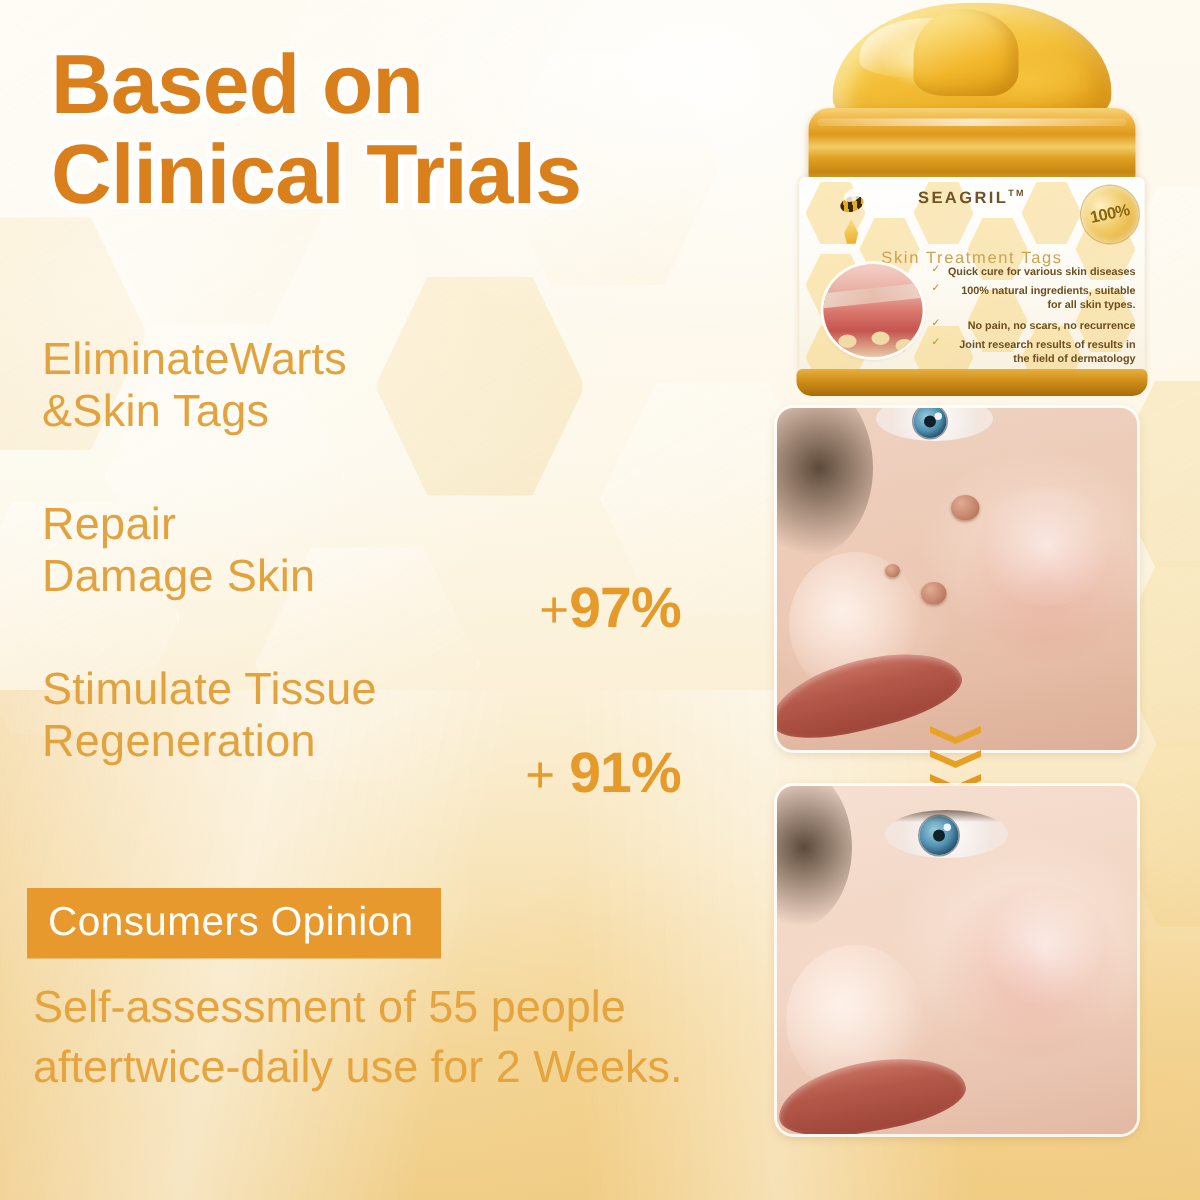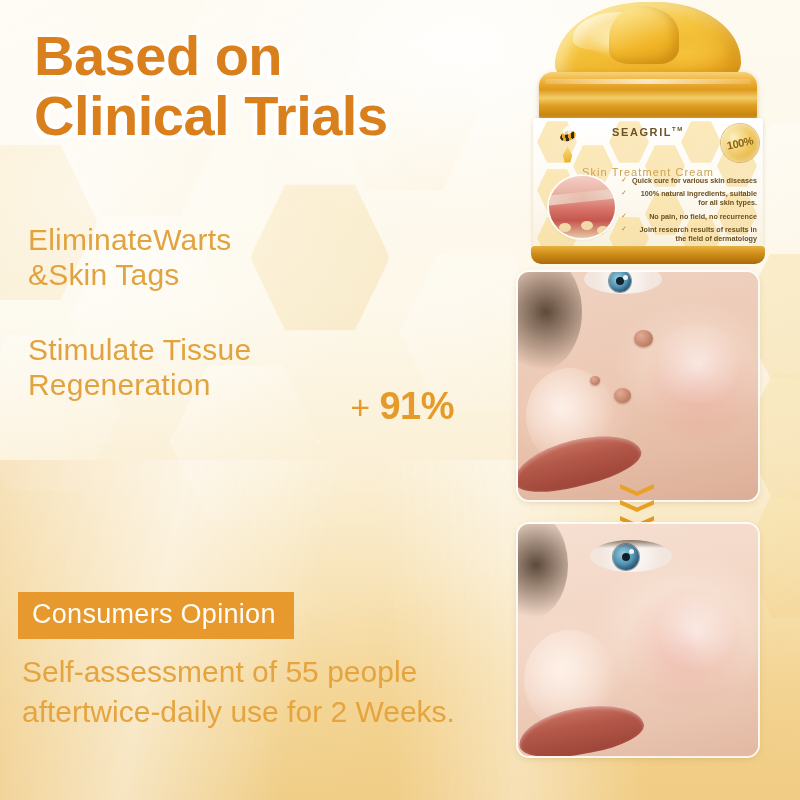--- a/index.html
+++ b/index.html
@@ -305,20 +305,29 @@
 
   <div class="benefits">
 
     <div class="brow r1">
       <div class="blabel">
         <span>EliminateWarts</span><br>
         <span>&amp;Skin Tags</span>
       </div>
     </div>
 
+    <div class="brow r2">
+      <div class="blabel">
+        <span>Repair</span><br>
+        <span>Damage Skin</span>
+      </div>
+      <div class="bval">
+        <span class="sign">+</span><span class="num">97%</span>
+      </div>
+    </div>
 
     <div class="brow r3">
       <div class="blabel">
         <span>Stimulate Tissue</span><br>
         <span>Regeneration</span>
       </div>
       <div class="bval">
         <span class="sign">+ </span><span class="num">91%</span>
       </div>
     </div>
@@ -350,32 +359,32 @@
         <div class="lh" style="left:184px;top:74px;"></div>
       </div>
 
       <div class="bee">
         <div class="bee-body"></div>
         <div class="bee-wing"></div>
       </div>
       <div class="drop"></div>
 
       <div class="brand"><span>SEAGRIL</span><sup>TM</sup></div>
-      <div class="bee-sub">Skin Treatment Cream</div>
+      <div class="bee-sub">Skin Treatment Tags</div>
 
       <div class="seal">
         <span>100%</span>
       </div>
 
       <div class="skin-circle"></div>
 
       <div class="bullets">
         <div class="bullet"><span class="chk">✓</span><span>Quick cure for various skin diseases</span></div>
         <div class="bullet"><span class="chk">✓</span><span>100% natural ingredients, suitable for all skin types.</span></div>
-        <div class="bullet"><span class="chk">✓</span><span>No pain, no field, no recurrence</span></div>
+        <div class="bullet"><span class="chk">✓</span><span>No pain, no scars, no recurrence</span></div>
         <div class="bullet"><span class="chk">✓</span><span>Joint research results of results in the field of dermatology</span></div>
       </div>
     </div>
 
     <div class="jar-base"></div>
   </div>
 
   <div class="photo before">
     <div class="face"></div>
     <div class="hairedge" style="left:-26px;top:-20px;width:90px;height:120px;"></div>

